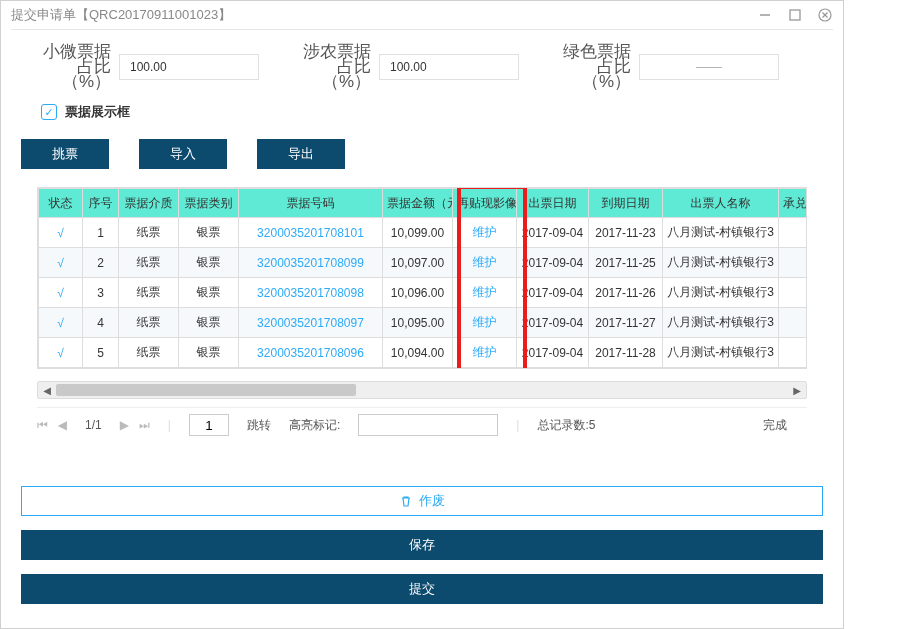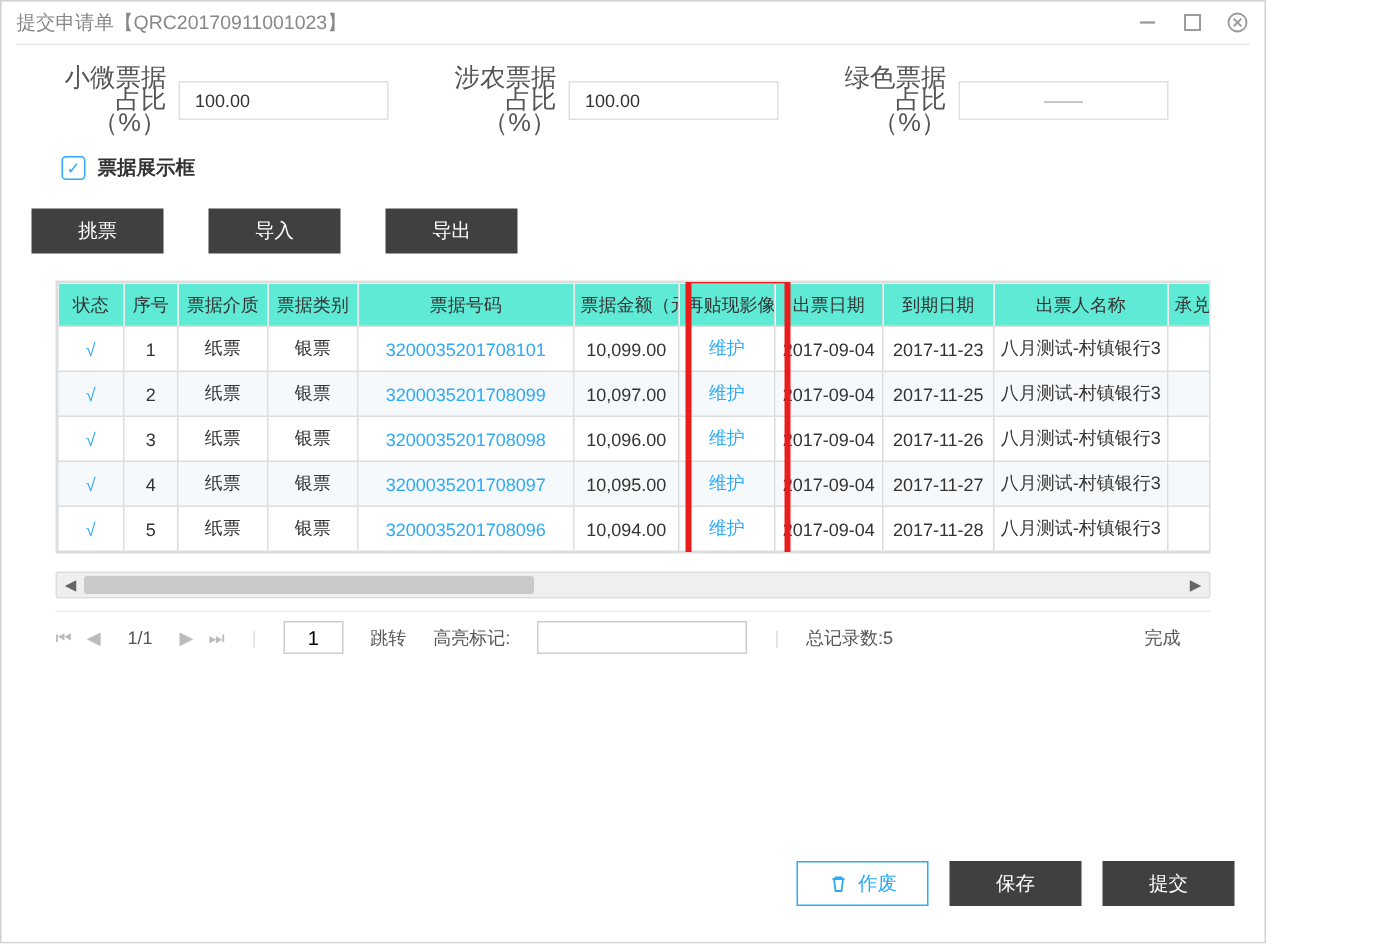--- a/index.html
+++ b/index.html
@@ -11,21 +11,21 @@
     .divider { border-bottom: 1px solid #e6e6e6; margin: 0 10px; }
     .ratios { display: flex; padding: 14px 28px 10px 28px; gap: 30px; }
     .ratio-item { display: flex; align-items: center; gap: 8px; }
     .ratio-label { color: #555; font-size: 17px; text-align: right; line-height: 15px; width: 82px; }
     .ratio-input { width: 140px; height: 26px; border: 1px solid #e0e0e0; text-align: left; padding: 0 10px; color: #333; font-size: 12px; }
     .ratio-placeholder { width: 140px; height: 26px; border: 1px solid #e0e0e0; display: flex; align-items: center; justify-content: center; color: #aaa; }
     .section-header { display: flex; align-items: center; gap: 8px; padding: 4px 40px 8px 40px; }
     .section-header .chk { width: 16px; height: 16px; border: 1px solid #2daaf7; border-radius: 3px; display: inline-flex; align-items: center; justify-content: center; color: #2daaf7; font-size: 11px; }
     .section-header .label { color: #333; font-weight: bold; font-size: 13px; }
     .toolbar { display: flex; gap: 30px; padding: 10px 20px 18px 20px; }
-    .btn { min-width: 88px; height: 30px; border: none; background: #404040; color: #fff; font-size: 13px; cursor: pointer; display: inline-flex; align-items: center; justify-content: center; }
+    .btn { min-width: 88px; height: 30px; border: none; background: #0c4a6e; color: #fff; font-size: 13px; cursor: pointer; display: inline-flex; align-items: center; justify-content: center; }
     .table-wrap { margin: 0 36px; border: 1px solid #ddd; overflow: hidden; position: relative; }
     table { border-collapse: collapse; width: 100%; table-layout: fixed; }
     th, td { border: 1px solid #ddd; padding: 6px 4px; text-align: center; font-size: 12px; height: 28px; overflow: hidden; white-space: nowrap; text-overflow: clip; }
     th { background: #5eead4; color: #333; font-weight: normal; line-height: 16px; }
     th.twoline { line-height: 15px; }
     tbody tr:nth-child(even) { background: #f5f9fc; }
     .link { color: #2daaf7; cursor: pointer; }
     .col-status { width: 44px; }
     .col-seq { width: 36px; }
     .col-media { width: 60px; }
@@ -42,21 +42,21 @@
     .hscroll { margin: 12px 36px 0 36px; height: 18px; background: #efefef; border: 1px solid #ddd; position: relative; border-radius: 2px; }
     .hscroll .arrow { position: absolute; top: 0; width: 18px; height: 100%; display: flex; align-items: center; justify-content: center; color: #666; font-size: 10px; cursor: pointer; }
     .hscroll .arrow.left { left: 0; }
     .hscroll .arrow.right { right: 0; }
     .hscroll .thumb { position: absolute; left: 18px; top: 2px; bottom: 2px; width: 300px; background: #c9c9c9; border-radius: 2px; }
     .pager { margin: 8px 36px 0 36px; display: flex; align-items: center; gap: 18px; font-size: 12px; color: #555; border-top: 1px solid #eee; padding-top: 6px; }
     .pager .navbtns { display: flex; gap: 10px; color: #bbb; }
     .pager .navbtns span { cursor: pointer; }
     .pager input.page { width: 40px; height: 22px; border: 1px solid #ccc; text-align: center; }
     .pager input.highlight { width: 140px; height: 22px; border: 1px solid #ccc; padding: 0 6px; }
-    .footer { margin-top: auto; padding: 14px 20px 24px 20px; display: flex; justify-content: flex-end; gap: 14px; }
+    .footer { margin-top: auto; padding: 14px 20px 24px 20px; display: flex; justify-content: flex-end; gap: 14px; flex-direction: column; }
     .btn.discard { background: #fff; color: #2daaf7; border: 1px solid #2daaf7; display: inline-flex; align-items: center; gap: 6px; }
     svg { display: block; }
   </style>
 </head>
 <body>
 
 <div class="window">
 
   <div class="titlebar">
     <span>提交申请单【QRC20170911001023】</span>

